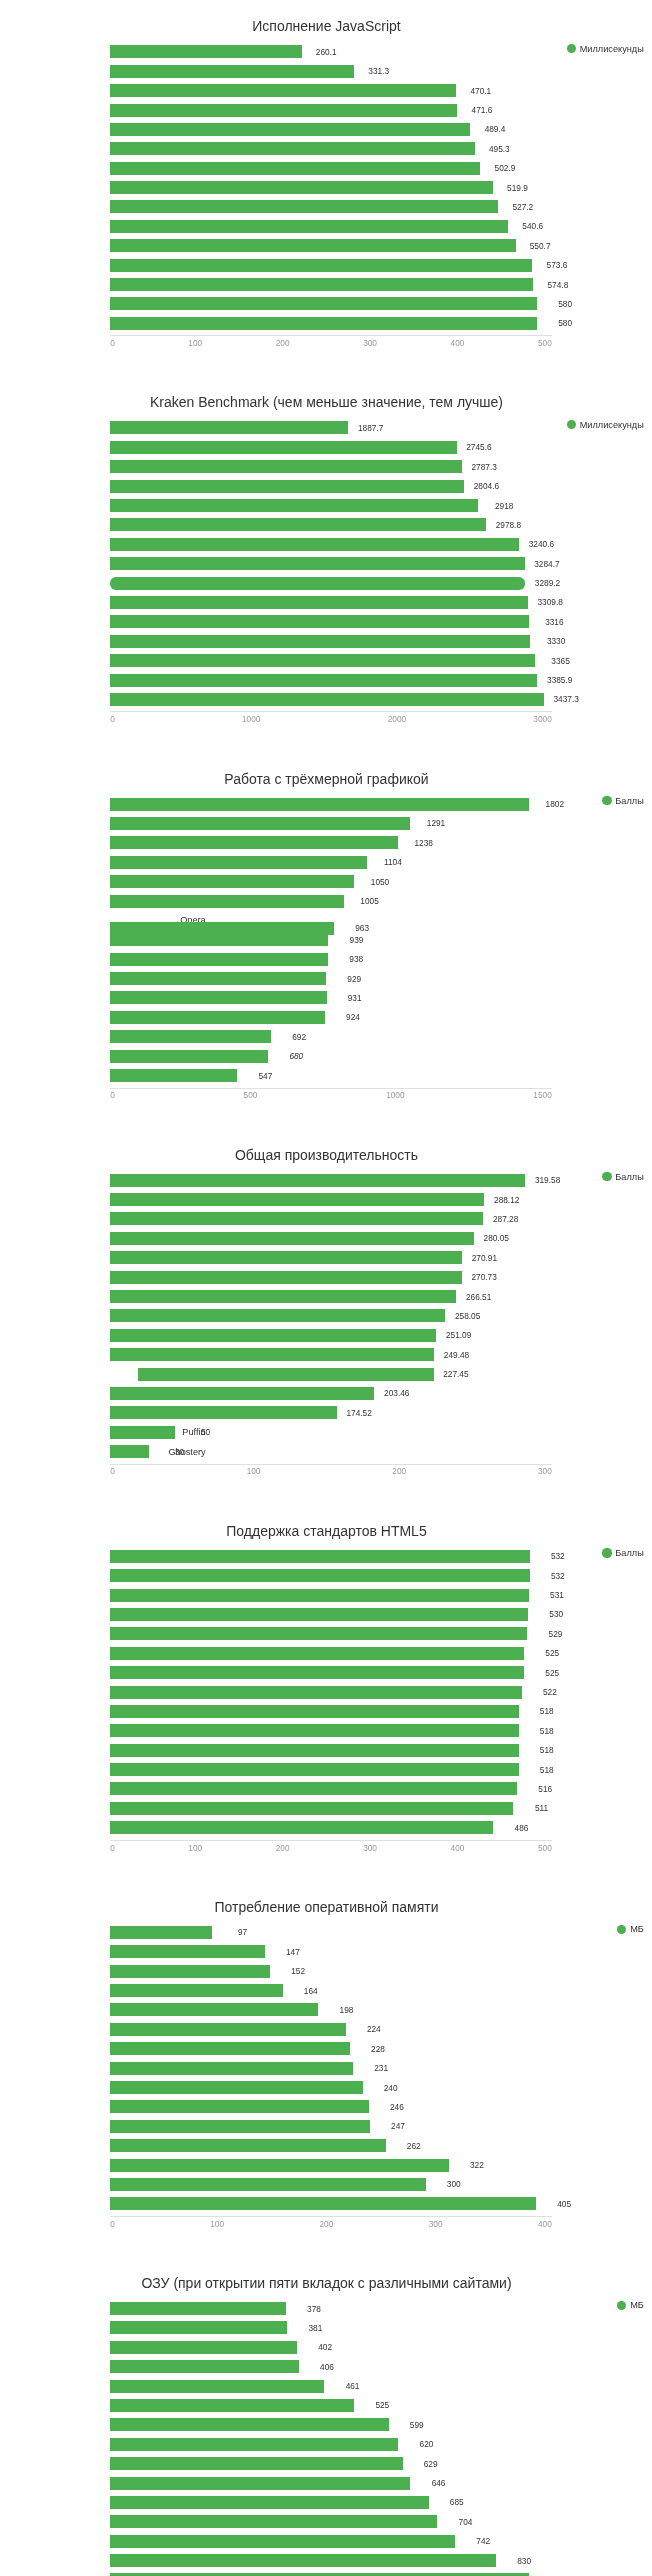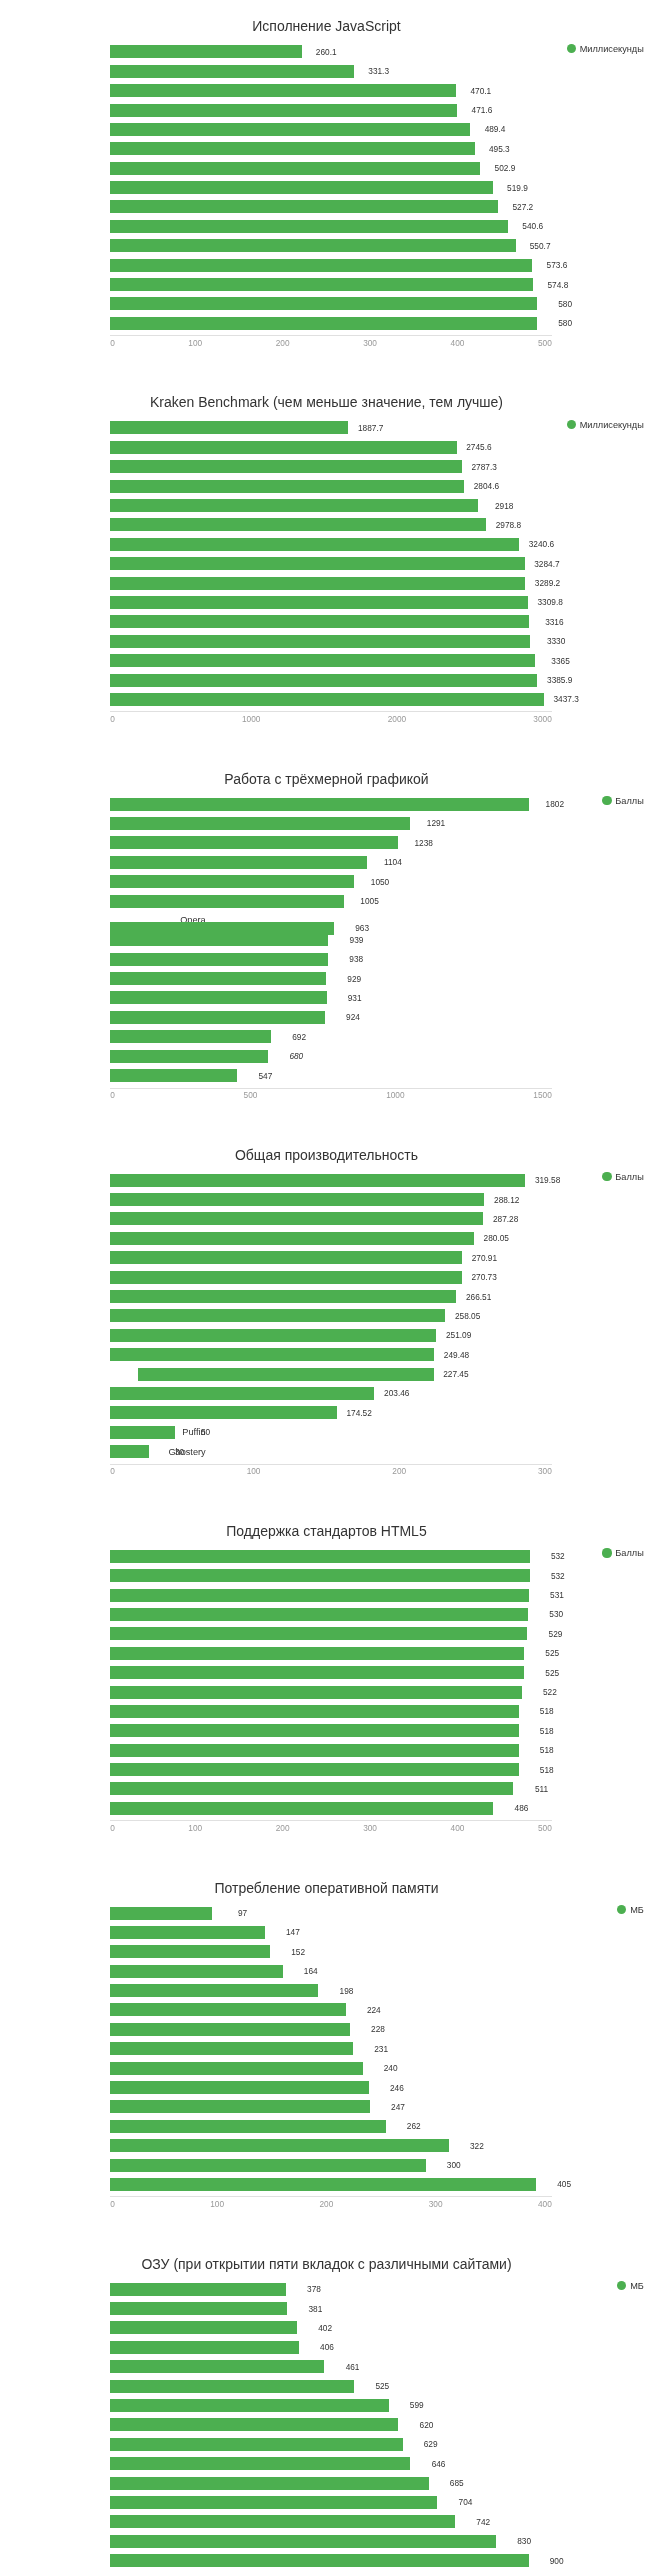--- a/index.html
+++ b/index.html
@@ -297,21 +297,21 @@
           <div class="bar-label">Naked</div>
           <div class="bar-wrap">
             <div class="bar green-bar" style="width: 93.8486%;">
               <span class="bar-value">3284.7</span>
             </div>
           </div>
         </div>
         <div class="bar-row" style="position: relative;">
           <div class="bar-label">Opera</div>
           <div class="bar-wrap">
-            <div class="bar green-bar" style="width: 93.9771%;">
+            <div class="bar green-bar" style="width: 93.9771%; border-radius: 6px;">
               <span class="bar-value">3289.2</span>
             </div>
           </div>
         </div>
         <div class="bar-row" style="position: relative;">
           <div class="bar-label">Dolphin</div>
           <div class="bar-wrap">
             <div class="bar green-bar" style="width: 94.5657%;">
               <span class="bar-value">3309.8</span>
             </div>
@@ -735,20 +735,28 @@
         </div>
         <div class="bar-row" style="position: relative;">
           <div class="bar-label">Naked</div>
           <div class="bar-wrap">
             <div class="bar green-bar" style="width: 92.5%;">
               <span class="bar-value">518</span>
             </div>
           </div>
         </div>
         <div class="bar-row" style="position: relative;">
+          <div class="bar-label">Mozilla Firefox</div>
+          <div class="bar-wrap">
+            <div class="bar green-bar" style="width: 92.1429%;">
+              <span class="bar-value">516</span>
+            </div>
+          </div>
+        </div>
+        <div class="bar-row" style="position: relative;">
           <div class="bar-label">Ghostery</div>
           <div class="bar-wrap">
             <div class="bar green-bar" style="width: 91.25%;">
               <span class="bar-value">511</span>
             </div>
           </div>
         </div>
         <div class="bar-row" style="position: relative;">
           <div class="bar-label">UC Browser</div>
           <div class="bar-wrap">

